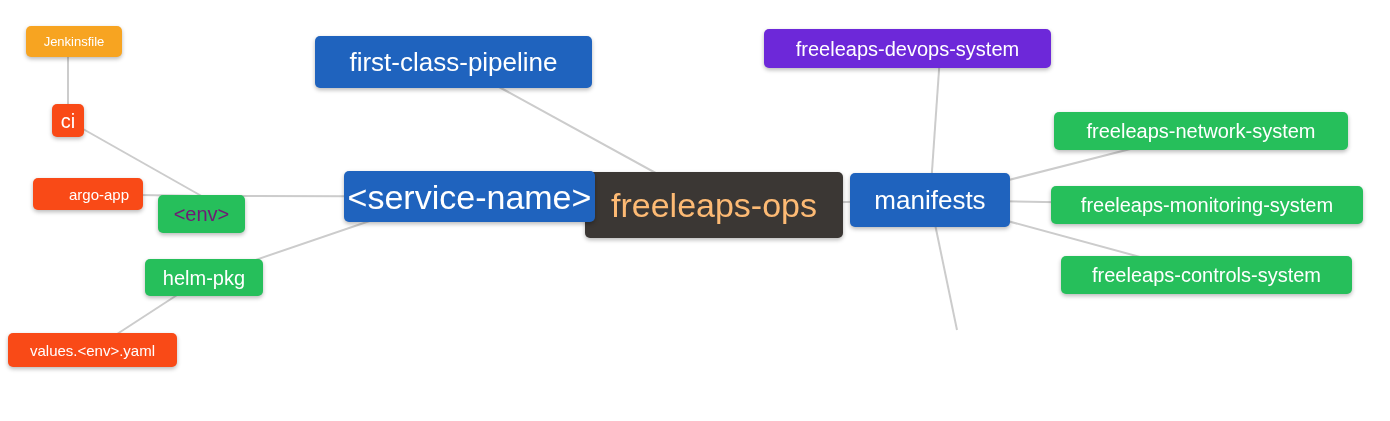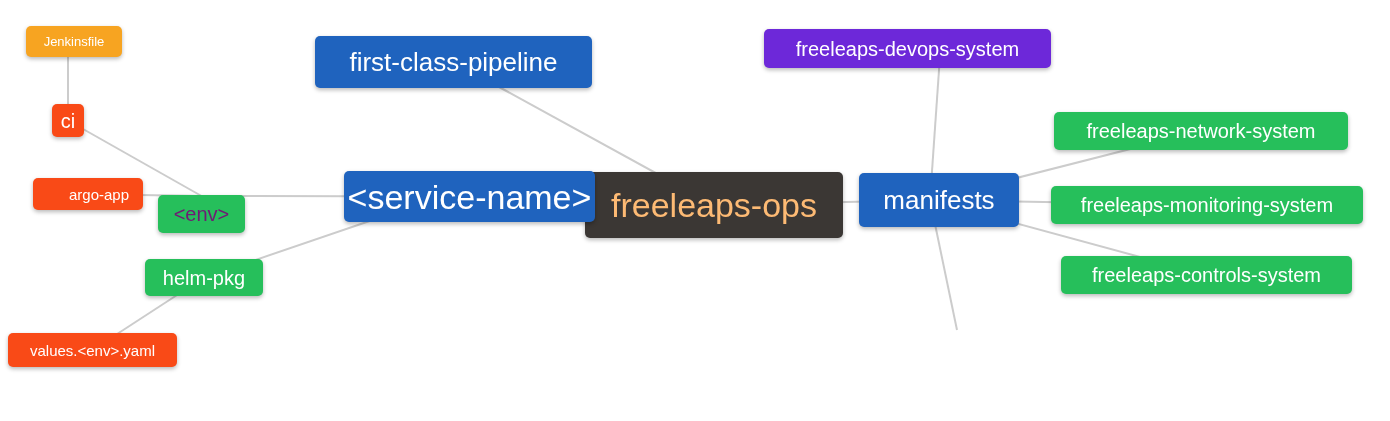--- a/index.html
+++ b/index.html
@@ -64,21 +64,21 @@
   <div class="node-layer">
       <div class="node" style="left: 585px; top: 172px; width: 258px; height: 66px; background: rgb(59, 55, 52); color: #fdba74; font-size: 34px;">
         <span>freeleaps-ops</span>
       </div>
       <div class="node" style="left: 315px; top: 36px; width: 277px; height: 52px; background: rgb(31, 99, 190); color: rgb(255, 255, 255); font-size: 26px;">
         <span>first-class-pipeline</span>
       </div>
       <div class="node" style="left: 316px; top: 171px; width: 251px; height: 51px; background: rgb(31, 99, 190); color: rgb(255, 255, 255); font-size: 34px; margin-left: 28px;">
         <span>&lt;service-name&gt;</span>
       </div>
-      <div class="node" style="left: 850px; top: 173px; width: 160px; height: 54px; background: rgb(31, 99, 190); color: rgb(255, 255, 255); font-size: 26px; margin-left: 9px;">
+      <div class="node" style="left: 850px; top: 173px; width: 160px; height: 54px; background: rgb(31, 99, 190); color: rgb(255, 255, 255); font-size: 26px;">
         <span>manifests</span>
       </div>
       <div class="node" style="left: 158px; top: 195px; width: 87px; height: 38px; background: rgb(38, 191, 91); color: #701a75; font-size: 20px;">
         <span>&lt;env&gt;</span>
       </div>
       <div class="node" style="left: 145px; top: 259px; width: 118px; height: 37px; background: rgb(38, 191, 91); color: rgb(255, 255, 255); font-size: 20px; justify-content: center;">
         <span>helm-pkg</span>
       </div>
       <div class="node" style="left: 52px; top: 104px; width: 32px; height: 33px; background: rgb(249, 74, 23); color: rgb(255, 255, 255); font-size: 20px;">
         <span>ci</span>

